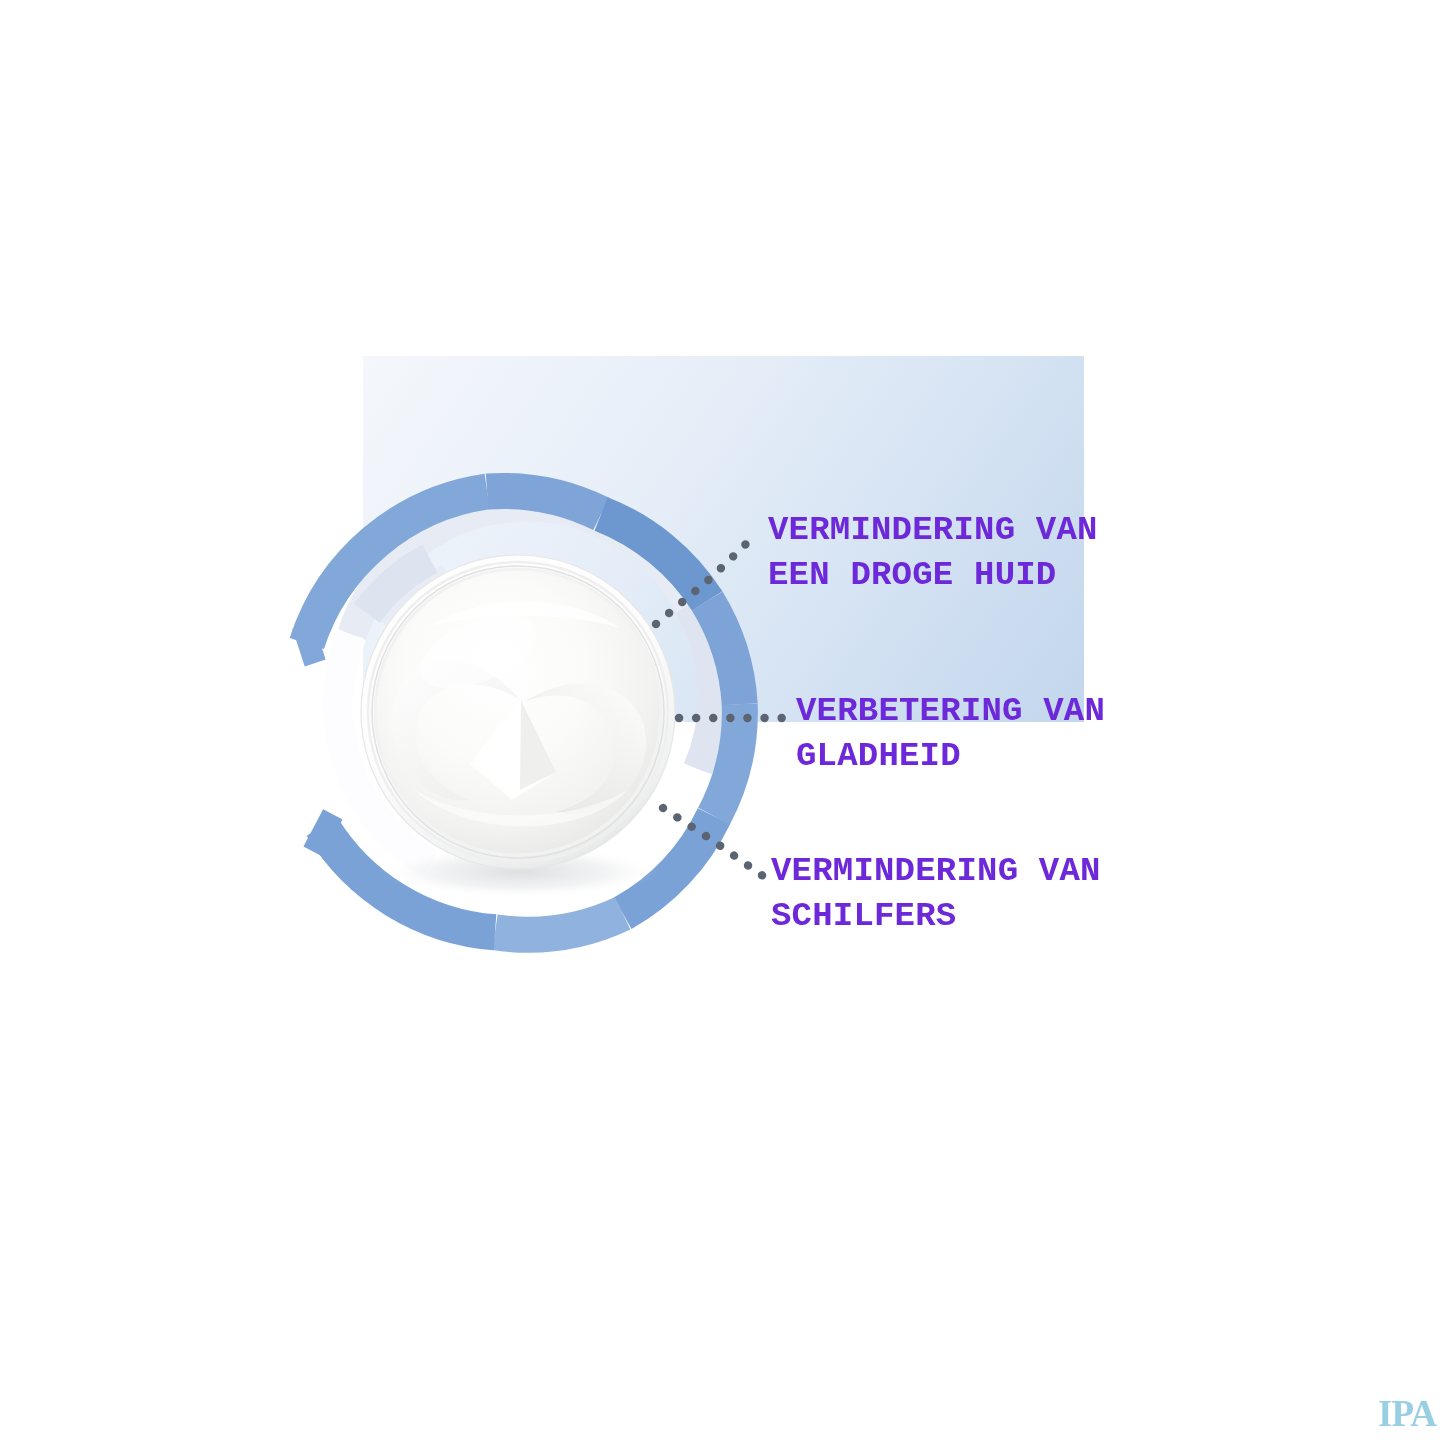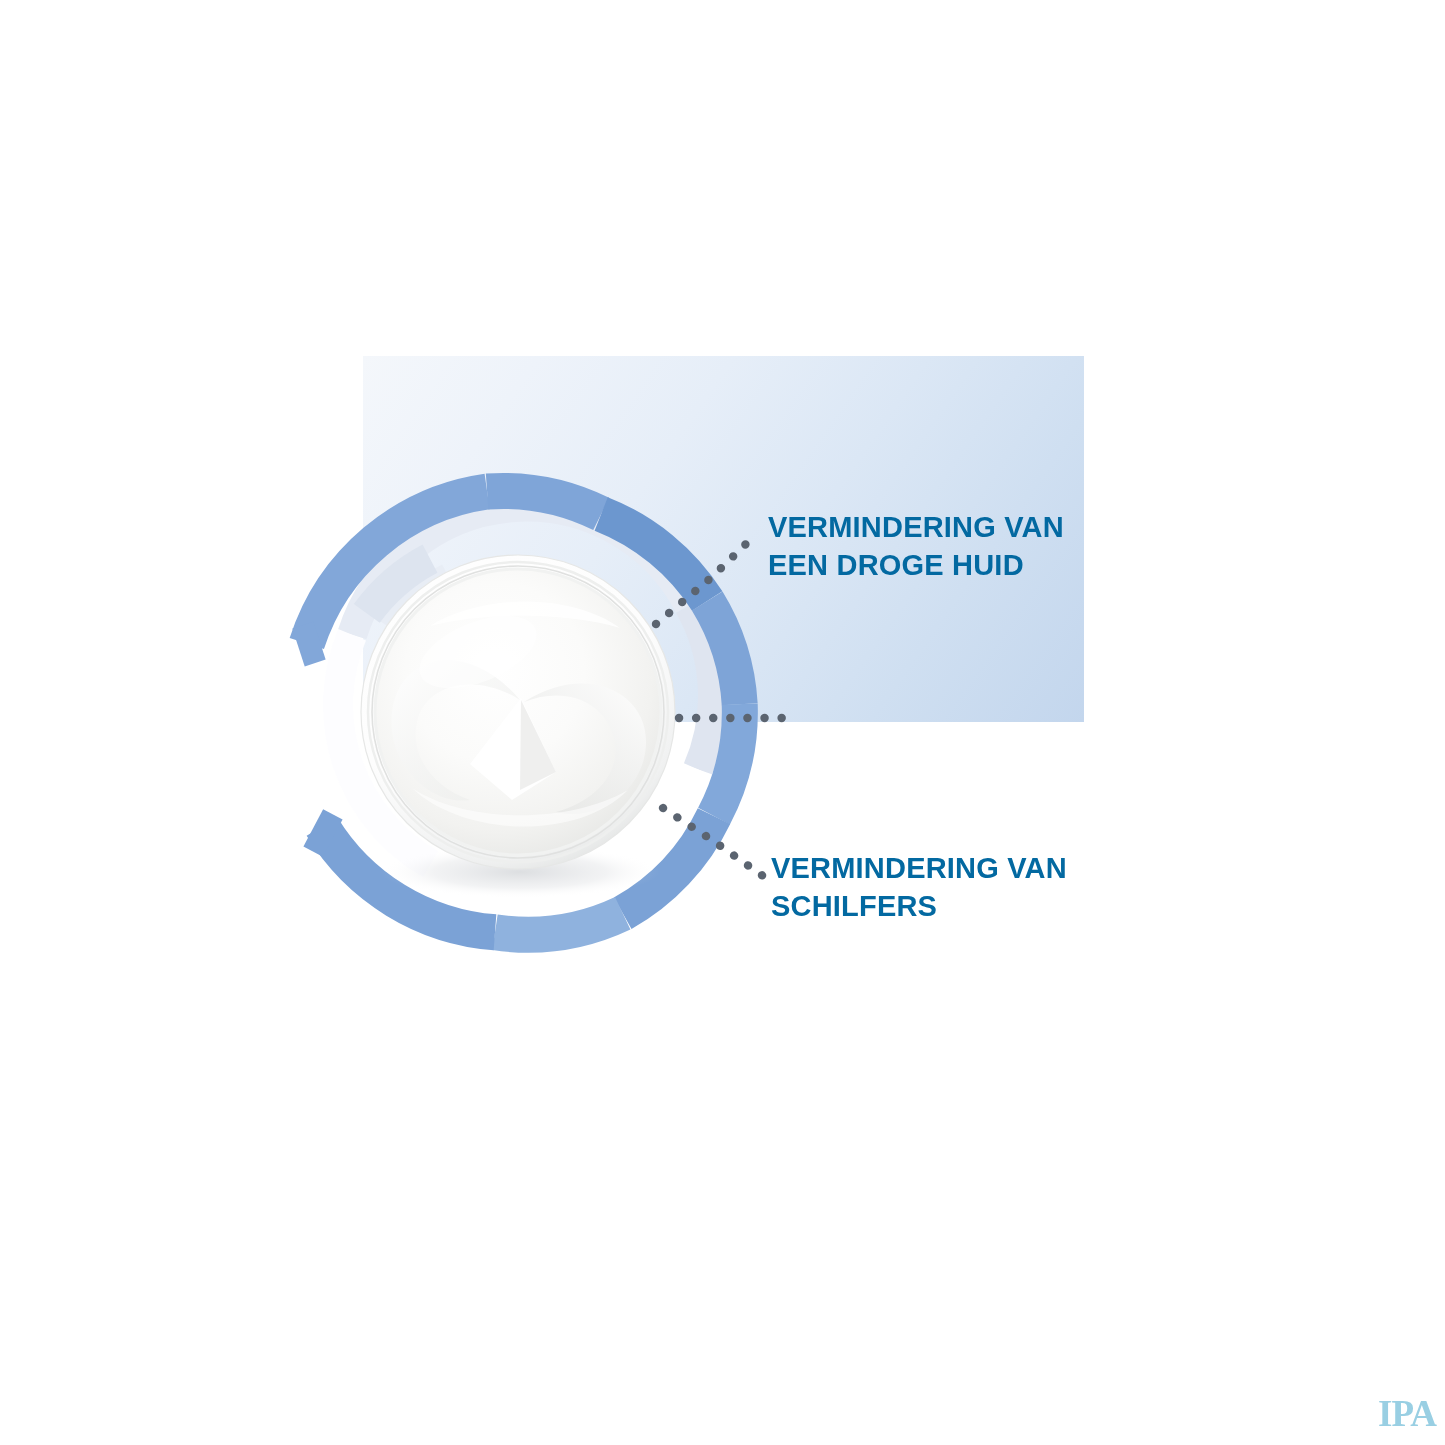--- a/index.html
+++ b/index.html
@@ -45,24 +45,24 @@
     left: 0; top: 0;
     width: 1445px;
     height: 1445px;
     pointer-events: none;
   }
   .stage svg { display: block; }
 
   
   .label {
     position: absolute;
-    color: #0369a1;
-    font-family: Liberation Sans, sans-serif;
+    color: #6d28d9;
+    font-family: Liberation Mono, monospace;
     font-weight: bold;
-    font-size: 29px;
+    font-size: 34px;
     line-height: 1.32;
     letter-spacing: 0.2px;
     white-space: pre-line;
     text-transform: uppercase;
   }
   .label-1 { left: 768px; top: 508px; }
   .label-2 { left: 796px; top: 689px; }
   .label-3 { left: 771px; top: 849px; }
 
   
@@ -192,19 +192,21 @@
         <polyline points="656,624 712,577 752,538"></polyline>
         <polyline points="679,718 790,718"></polyline>
         <polyline points="663,808 712,840 763,876"></polyline>
       </g>
     </svg>
   </div>
 
   <div class="label label-1">VERMINDERING VAN
 EEN DROGE HUID</div>
 
+  <div class="label label-2">VERBETERING VAN
+GLADHEID</div>
 
   <div class="label label-3">VERMINDERING VAN
 SCHILFERS</div>
 
   <div class="watermark">IPA</div>
 
 </div>
 
 </body></html>

